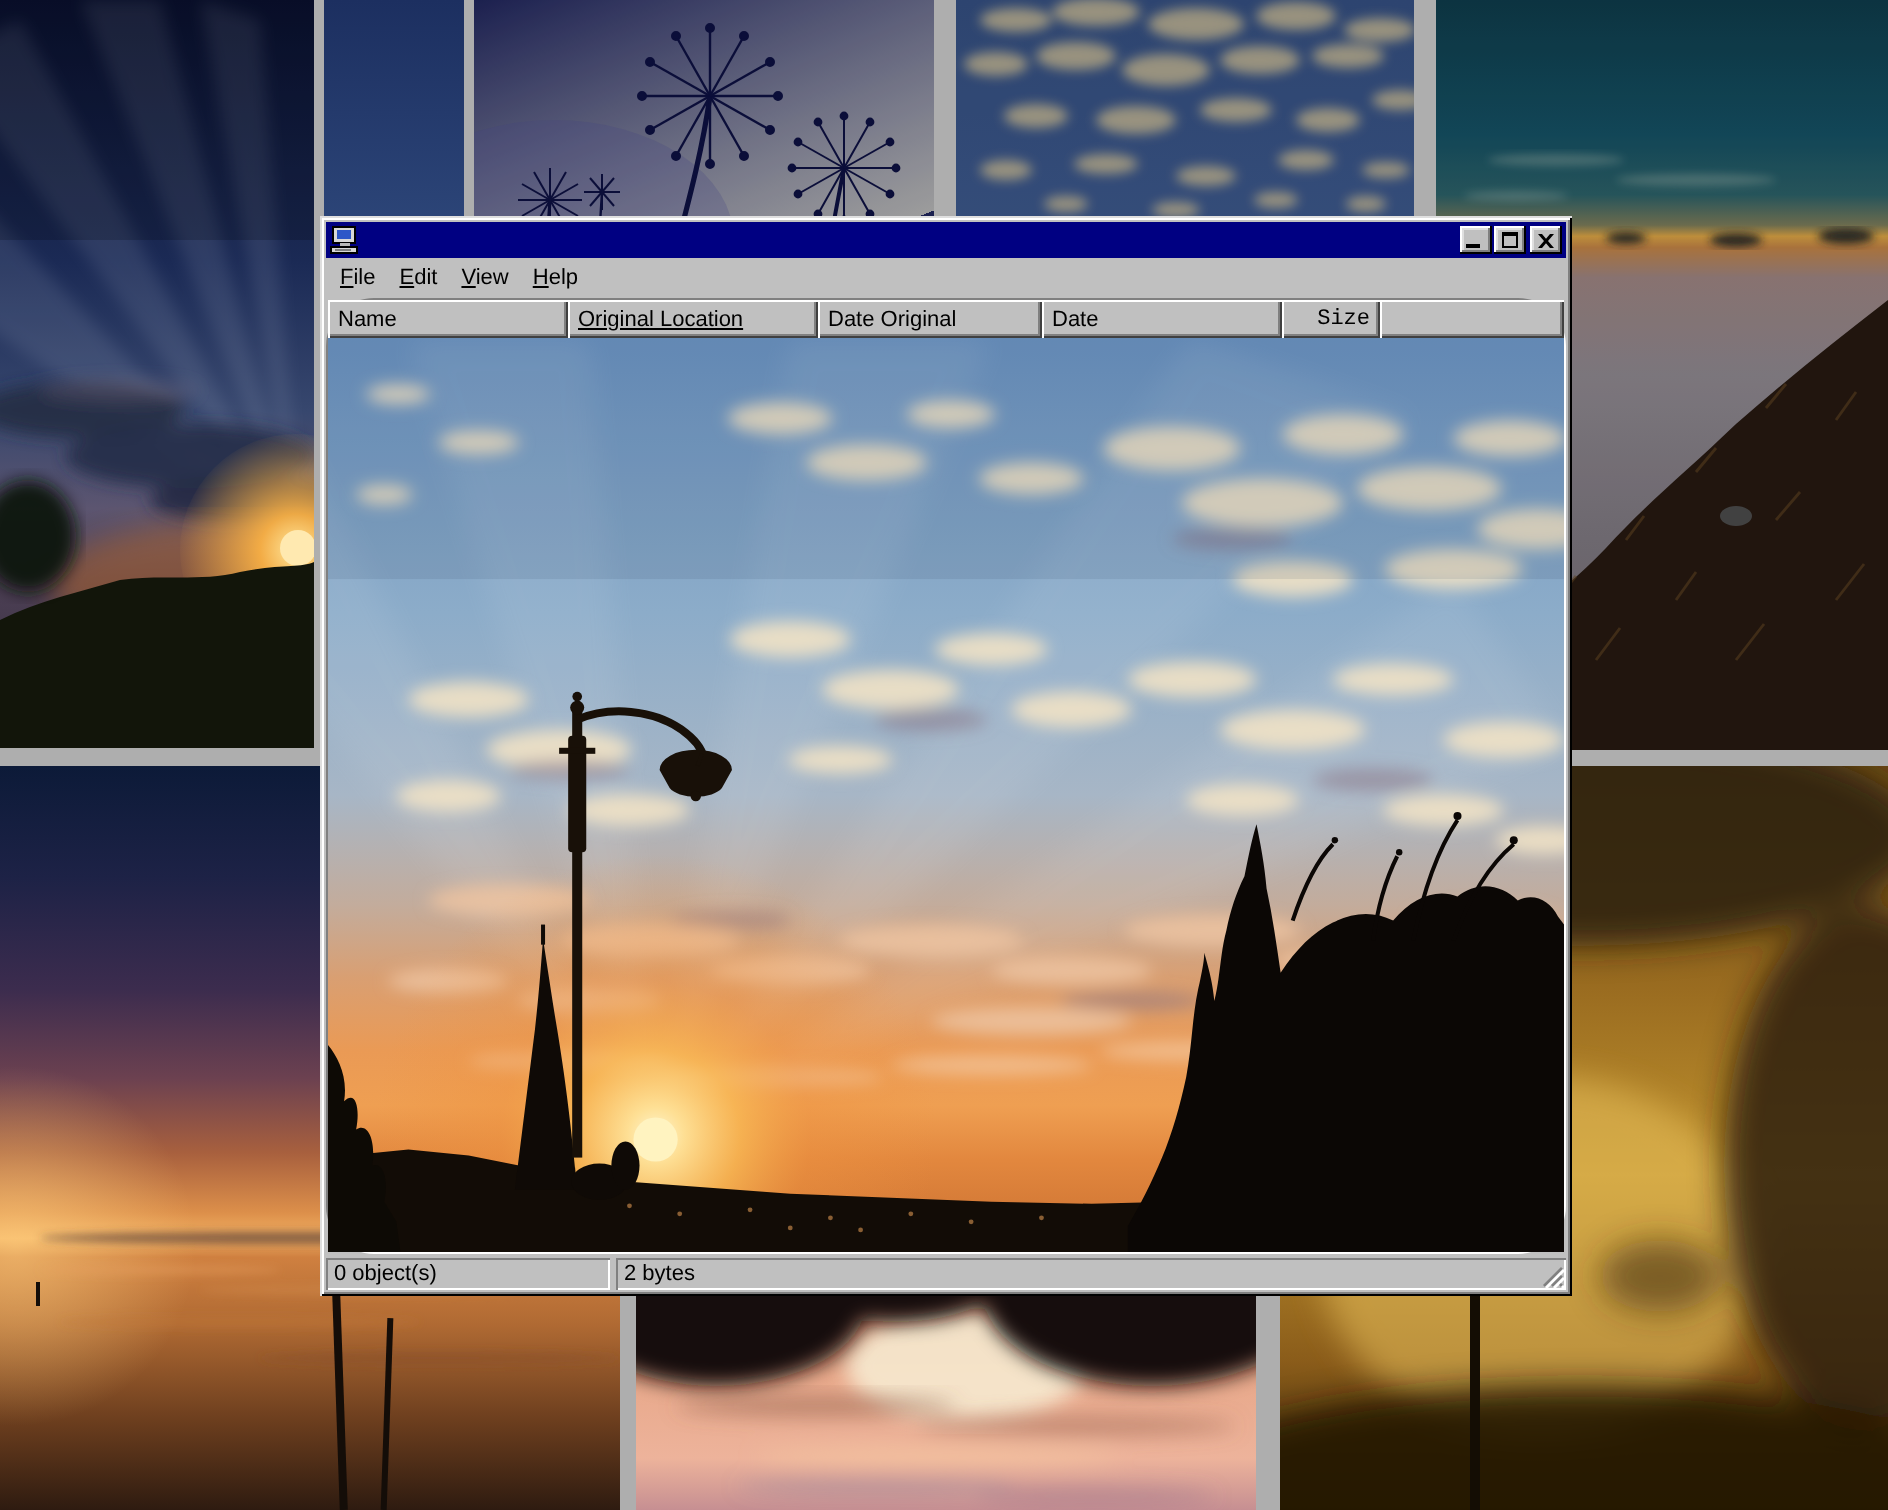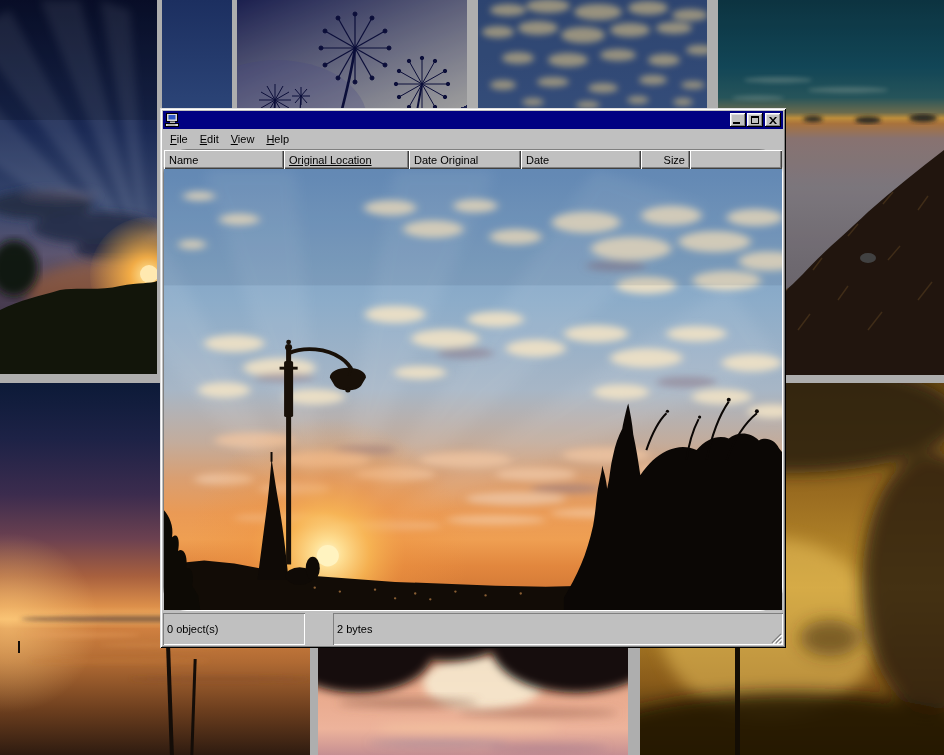--- a/index.html
+++ b/index.html
@@ -51,26 +51,26 @@
     border-top:1px solid #808080; border-left:1px solid #808080;
     border-right:1px solid #fff; border-bottom:1px solid #fff;border-radius:24px;
   }
   .colheaders { height:19px; display:flex; flex:0 0 auto; background:#c0c0c0; }
   .colh {
     height:100%; background:#c0c0c0; font-size:11px; color:#000;
     display:flex; align-items:center; padding:0 5px;
     box-shadow: inset 1px 1px 0 #fff, inset -1px -1px 0 #404040, inset -2px -2px 0 #808080;
     white-space:nowrap; overflow:hidden;
   }
-  .colh.right { justify-content:flex-end; }
+  .colh.right { justify-content:flex-end;font-family:Liberation Mono, monospace; }
   .c0{width:120px;} .c1{width:125px;text-decoration:underline;} .c2{width:112px;} .c3{width:120px;} .c4{width:49px;} .c5{flex:1 1 auto;}
   .client { flex:1 1 auto; position:relative; background:#000; }
   .client svg { position:absolute; inset:0; width:100%; height:100%; }
 
-  .statusbar { height:32px; margin-top:2px; display:flex; flex:0 0 auto;gap:25px; }
+  .statusbar { height:16px; margin-top:2px; display:flex; flex:0 0 auto; }
   .spanel {
     background:#c0c0c0; font-size:11px; color:#000; display:flex; align-items:center;
     padding:0 4px; box-shadow: inset 1px 1px 0 #808080, inset -1px -1px 0 #fff;
     white-space:nowrap;
   }
   .sp1 { width:142px; margin-right:3px; }
   .sp2 { flex:1 1 auto; position:relative; }
   .grip { position:absolute; right:1px; bottom:1px; width:13px; height:13px; }
 </style>
 </head>

